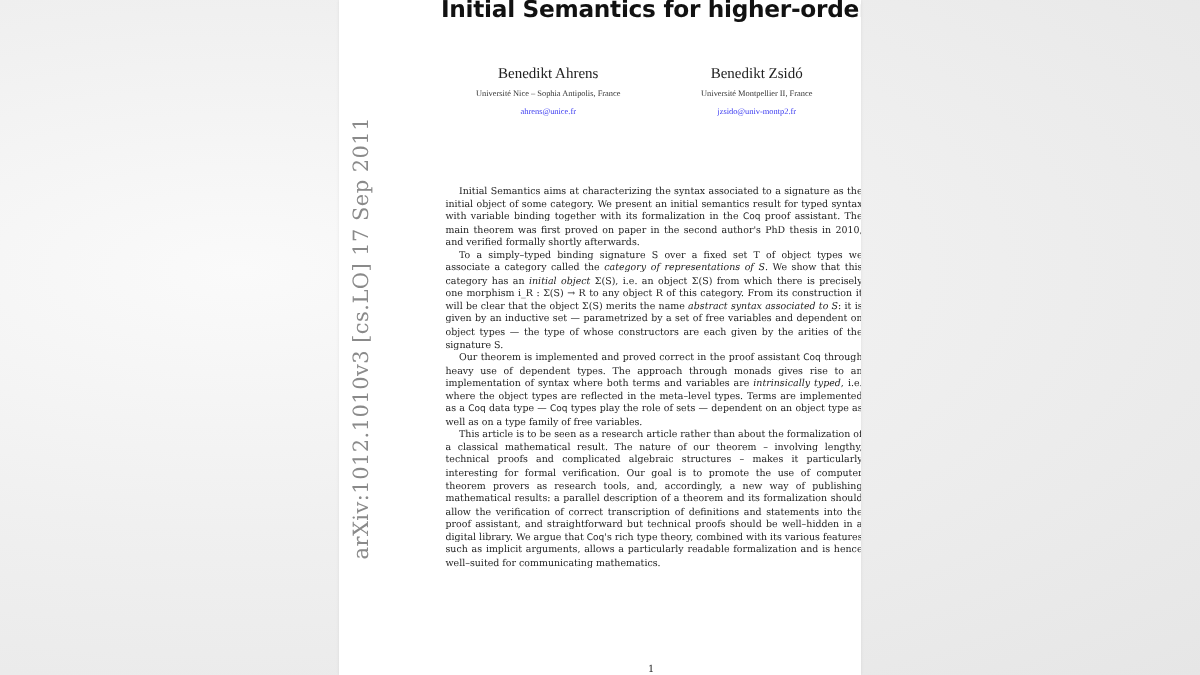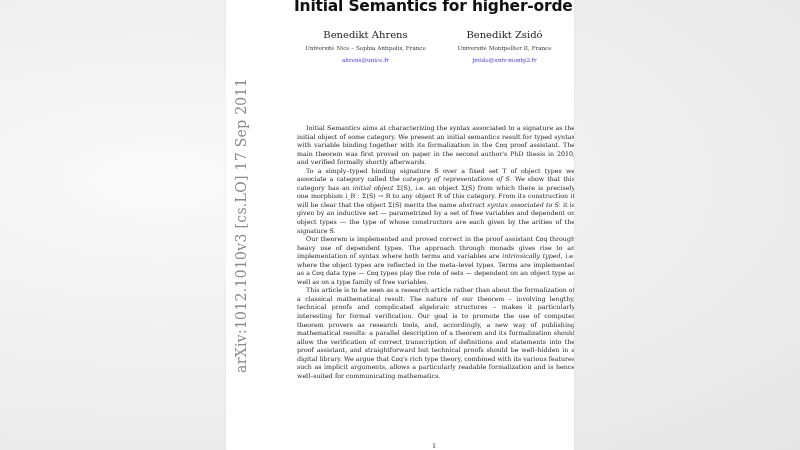--- a/index.html
+++ b/index.html
@@ -16,22 +16,22 @@
   }
   .title {
     position: absolute; left: 0; right: 0; top: -2px;
     text-align: center; font-family: "DejaVu Sans", sans-serif;
     font-weight: bold; font-size: 15.5px; line-height: 17px; color: #111;
     letter-spacing: -0.2px;
     padding-left: 68px; padding-right: 0;
   }
   .title .l1 { display: block; white-space: nowrap; }
   .authors {
-    position: absolute; top: 28px; left: 70px; width: 278px;
-    display: flex; justify-content: space-between;
+    position: absolute; top: 43px; left: 70px; width: 278px;
+    display: flex; justify-content: space-between; font-family: Liberation Serif, serif;
   }
   .author { text-align: center; width: 140px; }
   .author .name { font-size: 10px; line-height: 14px; color: #222; white-space: nowrap; }
   .author .aff { font-size: 5.6px; line-height: 12px; color: #333; white-space: nowrap; }
   .author .email { font-size: 5.6px; line-height: 12px; color: #3a3af0; white-space: nowrap; }
   .stamp {
     position: absolute; left: -104px; top: 244px;
     width: 240px; height: 18px; transform: rotate(-90deg);
     transform-origin: center center;
     font-family: "DejaVu Serif", serif; font-size: 14px; color: #8a8a8a;

